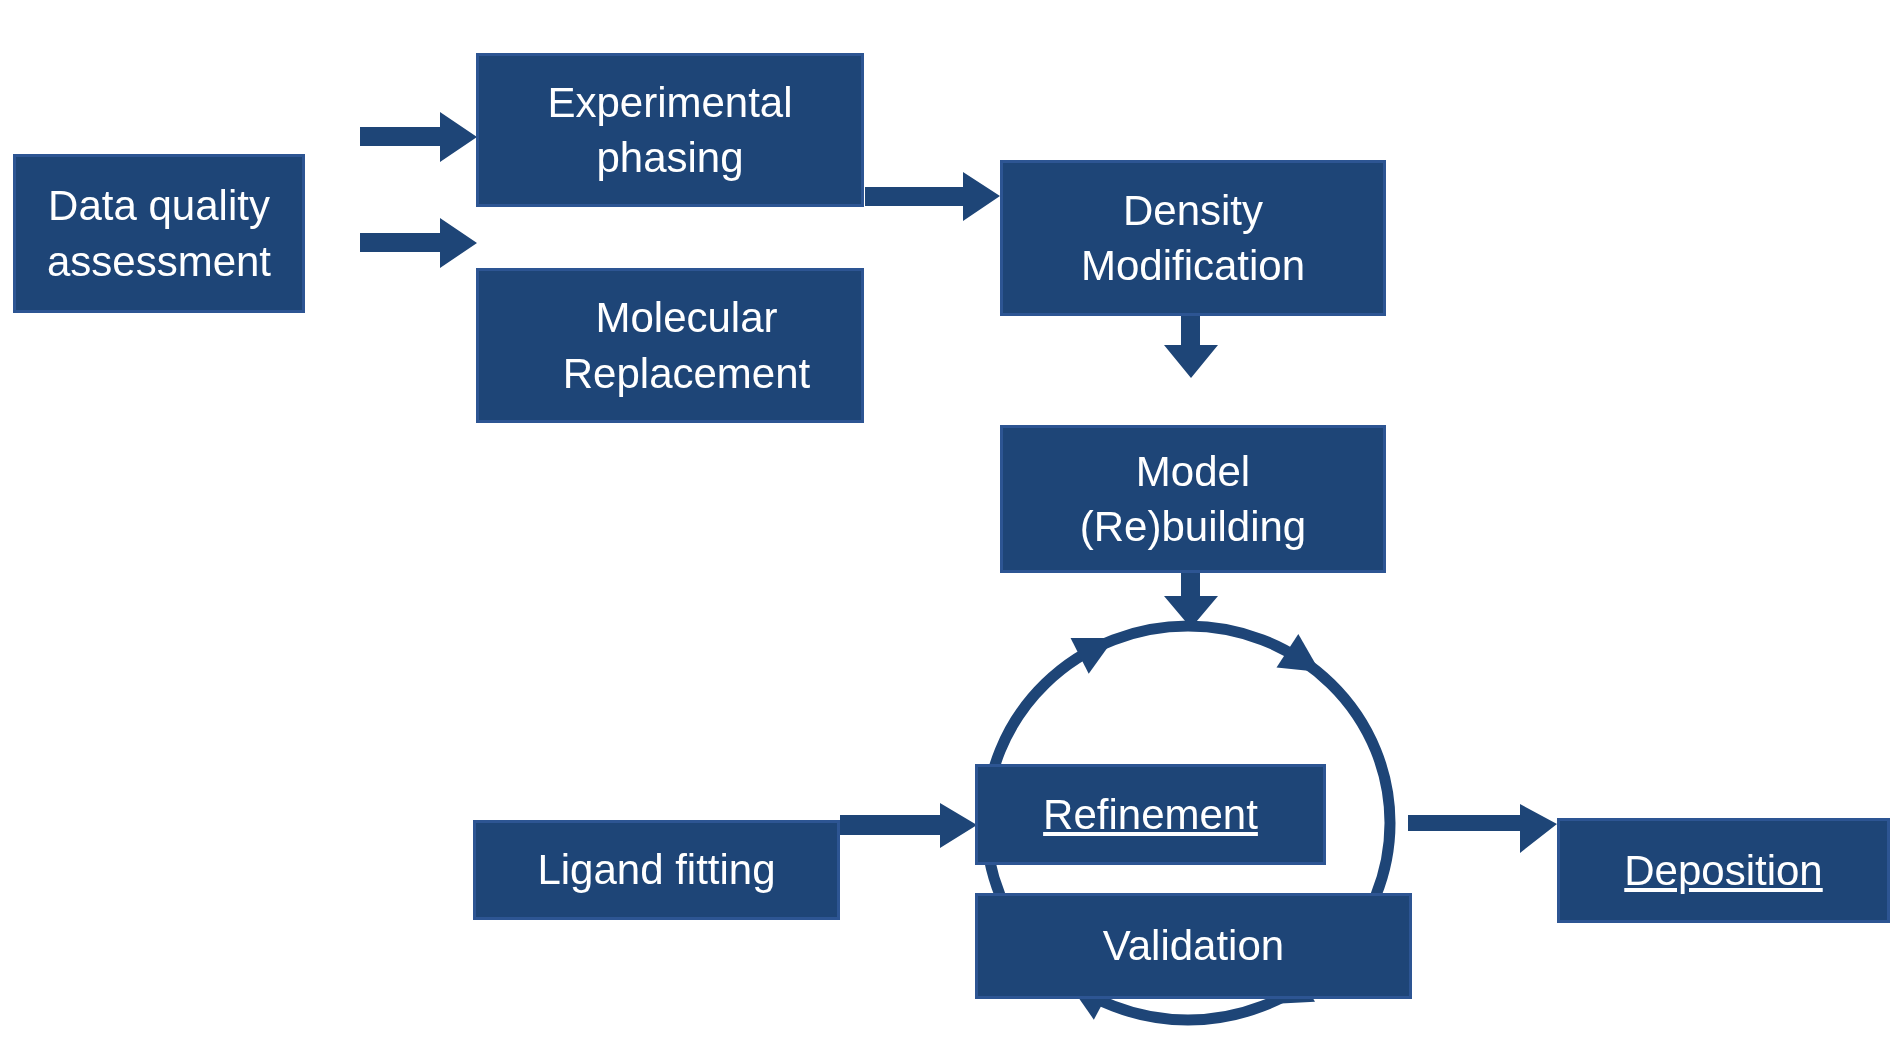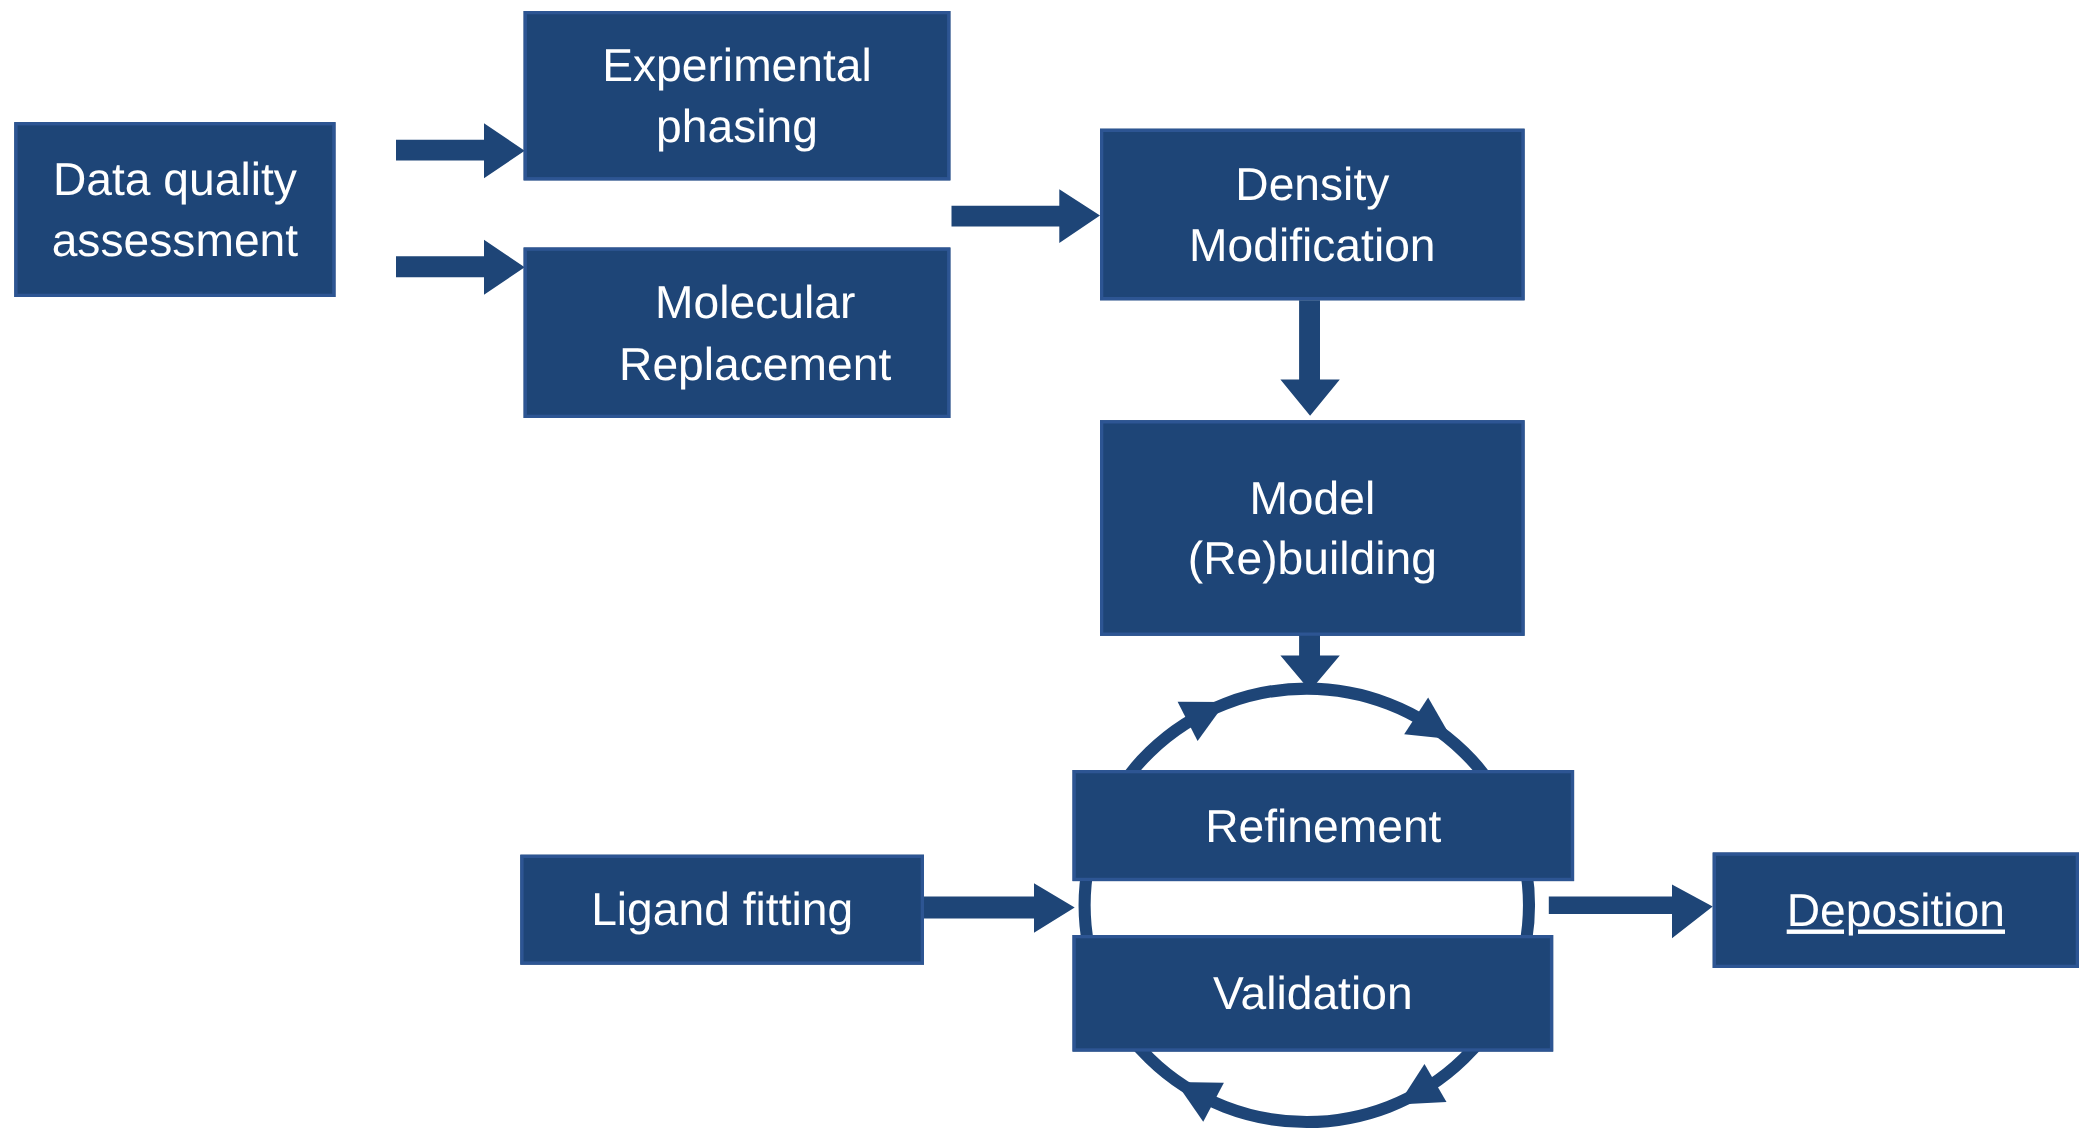--- a/index.html
+++ b/index.html
@@ -22,21 +22,21 @@
   #connectors ellipse{fill:none;stroke:var(--arrow);stroke-width:11px;}
   .node{
     position:absolute;z-index:2;
     box-sizing:border-box;
     background:var(--box-fill);
     border:3px solid var(--box-border);
     color:var(--text);
     display:flex;flex-direction:column;
     align-items:center;justify-content:center;
     text-align:center;
-    font-size:42px;line-height:1.32;
+    font-size:42px;line-height:1.32;margin-top:43px;
   }
   .node .line{display:block;white-space:nowrap;}
 </style>
 </head>
 <body>
 
 <div id="canvas">
 
   <svg id="connectors" width="1903" height="1043" viewBox="0 0 1903 1043">
 
@@ -69,26 +69,26 @@
   <div class="node" style="left:476px;top:225px;width:388px;height:155px;padding-left:33px;">
     <span class="line">Molecular</span>
     <span class="line">Replacement</span>
   </div>
 
   <div class="node" style="left:1000px;top:117px;width:386px;height:156px;">
     <span class="line">Density</span>
     <span class="line">Modification</span>
   </div>
 
-  <div class="node" style="left:1000px;top:382px;width:386px;height:196px;">
+  <div class="node" style="left:1000px;top:382px;width:386px;height:148px;">
     <span class="line">Model</span>
     <span class="line">(Re)building</span>
   </div>
 
-  <div class="node" style="left:975px;top:700px;width:456px;height:101px;">
+  <div class="node" style="left:975px;top:721px;width:351px;height:101px;text-decoration:underline;">
     <span class="line">Refinement</span>
   </div>
 
   <div class="node" style="left:975px;top:850px;width:437px;height:106px;justify-content:center;">
     <span class="line">Validation</span>
   </div>
 
   <div class="node" style="left:473px;top:777px;width:367px;height:100px;">
     <span class="line">Ligand fitting</span>
   </div>

